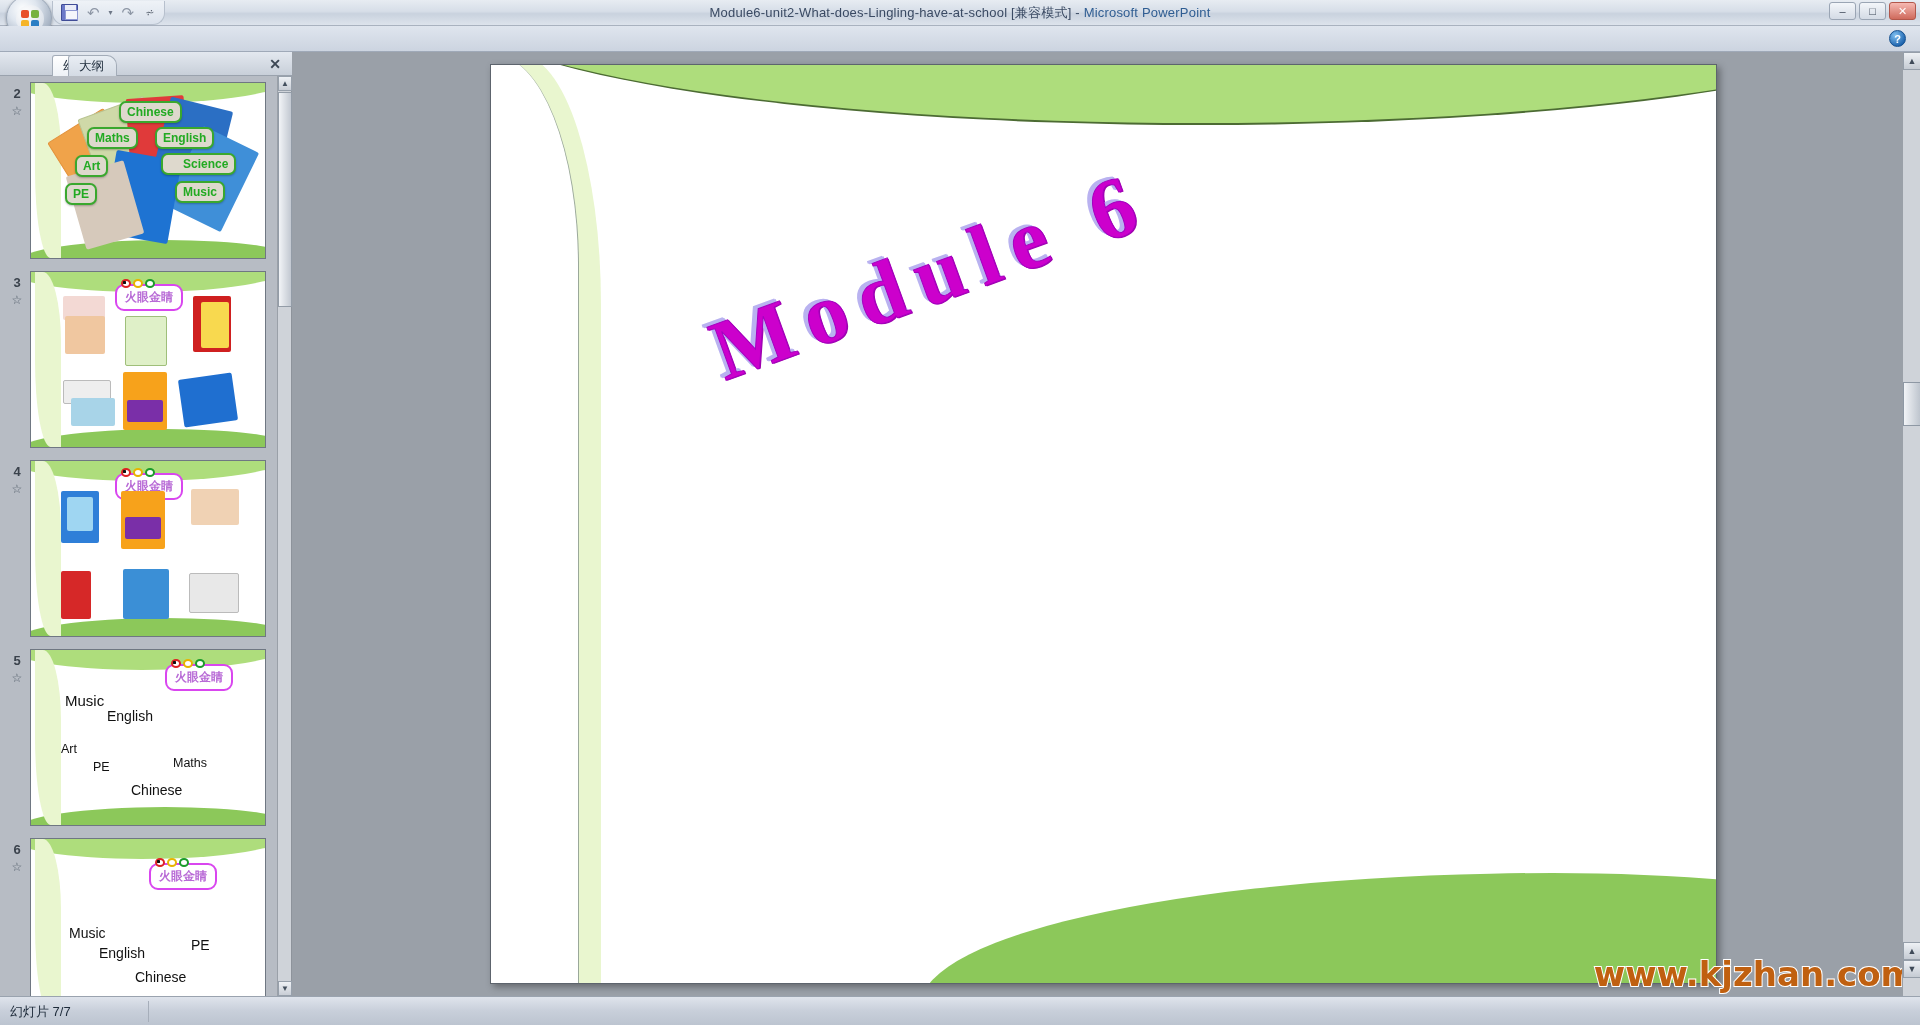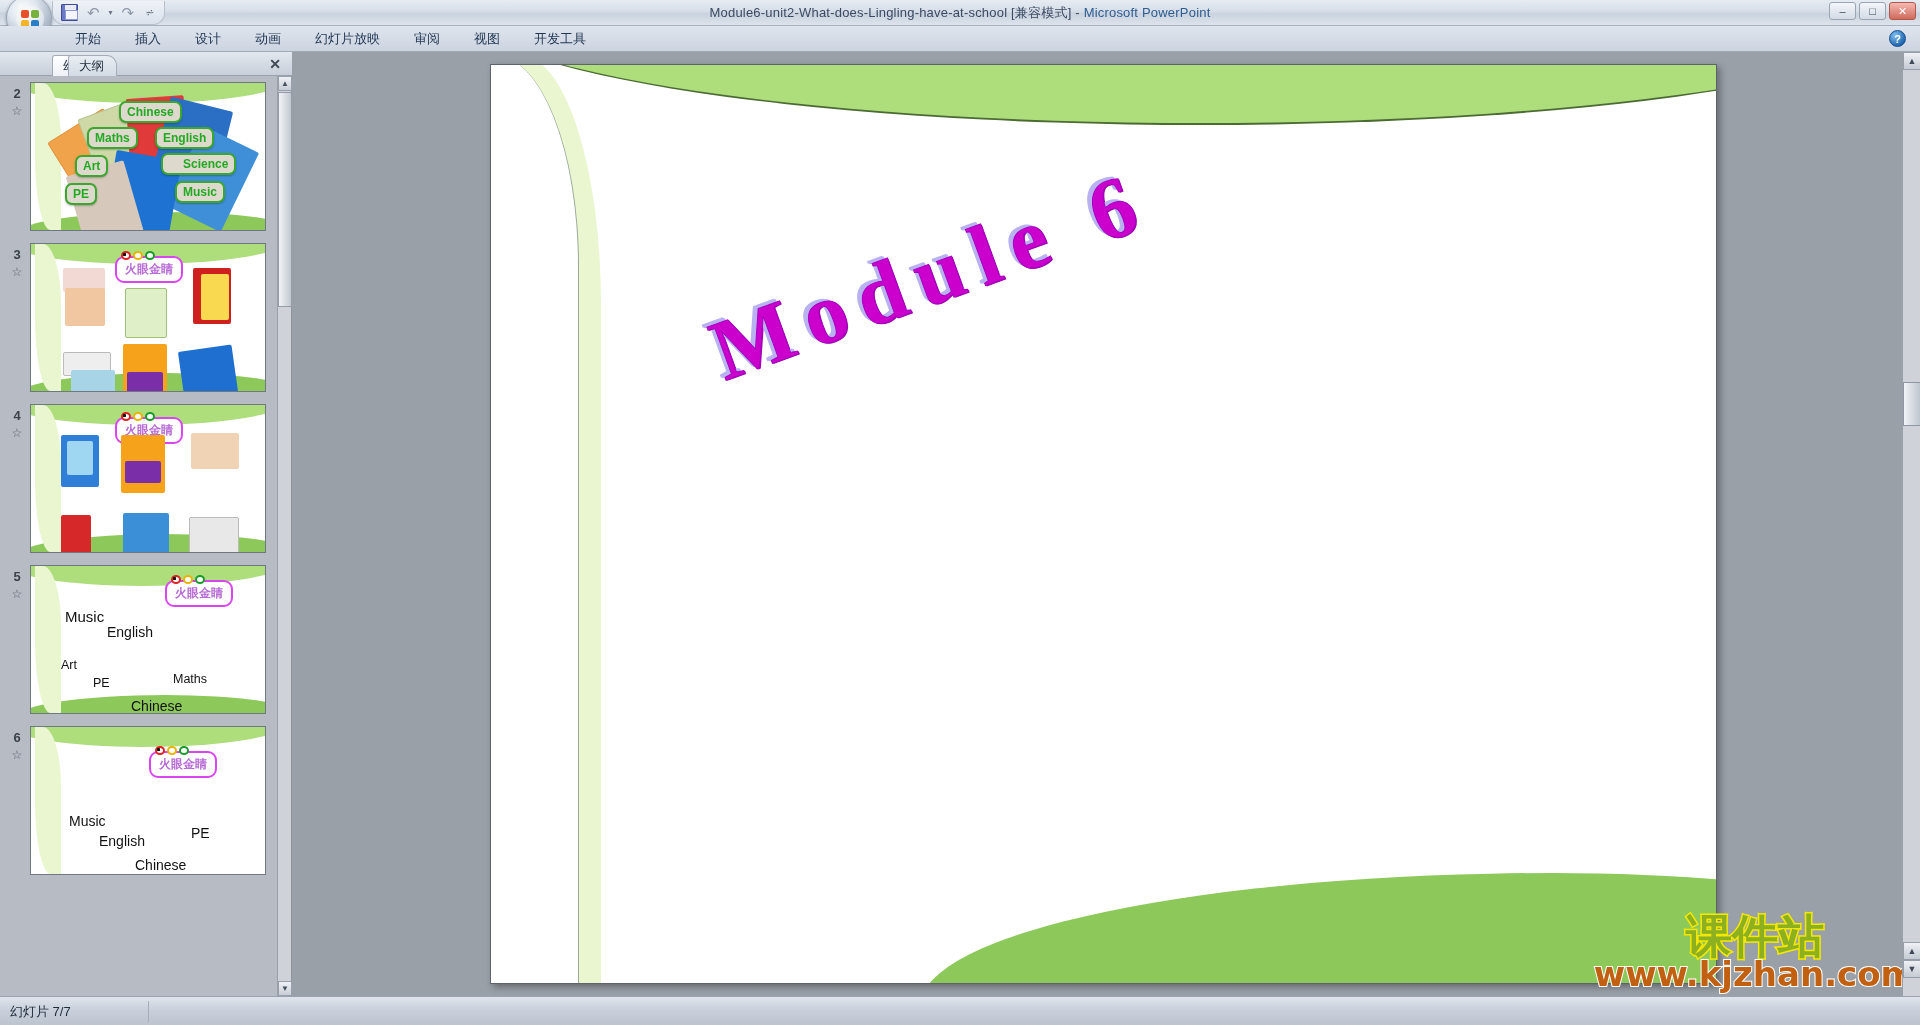--- a/index.html
+++ b/index.html
@@ -115,21 +115,21 @@
   .thumb-row{position:relative; width:278px; padding:6px 8px 6px 0;}
   .thumb-num{
     position:absolute; left:6px; top:10px; width:22px;
     font-size:13px; color:#3a424c; text-align:center; font-weight:bold;
   }
   .thumb-star{
     position:absolute; left:5px; top:28px; width:24px; font-size:12px; color:#55606d;
     text-align:center;
   }
   .thumb{
-    position:relative; margin-left:30px; width:236px; height:149px;
+    position:relative; margin-left:30px; width:236px; height:177px;
     background:#fff; border:1px solid #6f7782; overflow:hidden;
   }
 
   
   .mini-topband{position:absolute;left:-10%;top:-26px;width:120%;height:46px;background:#aedd7c;border-radius:0 0 60% 55%;}
   .mini-botband{position:absolute;left:-6%;bottom:-24px;width:120%;height:42px;background:#8cc85a;border-radius:58% 52% 0 0;}
   .mini-wave{position:absolute;left:4px;top:0;width:26px;height:100%;background:#e9f6cf;
              border-radius:0 70% 0 60%/0 40% 0 50%;}
 
   .subj{
@@ -295,30 +295,20 @@
   </div>
 
   <div id="winbtns">
     <div class="wb">–</div>
     <div class="wb">□</div>
     <div class="wb close">✕</div>
   </div>
 </div>
 
 <div id="ribbon">
-  <div id="tabs">
-    <div class="tab">开始</div>
-    <div class="tab">插入</div>
-    <div class="tab">设计</div>
-    <div class="tab">动画</div>
-    <div class="tab">幻灯片放映</div>
-    <div class="tab">审阅</div>
-    <div class="tab">视图</div>
-    <div class="tab">开发工具</div>
-  </div>
   <div id="help-btn">?</div>
 </div>
 
 <div id="workspace">
 
   <div id="leftpanel">
 
     <div id="panel-tabs">
       <div class="ptab active" id="ptab-0">幻灯片</div>
       <div class="ptab" id="ptab-1">大纲</div>
@@ -468,21 +458,20 @@
       <div id="sl-wave2"></div>
       <div id="sl-botband2"></div>
       <div id="sl-botband"></div>
 
       <div id="wordart">Module 6</div>
 
 
     </div>
 
     <div id="watermark">
-      <div id="wm-cn">课件站</div>
       <div id="wm-url">www.kjzhan.com</div>
     </div>
 
     <div id="stage-scroll">
       <div class="sb-btn-lg">▲</div>
       <div id="st-thumb"></div>
       <div id="st-dblarrows">
         <div class="sb-btn-lg">▲</div>
         <div class="sb-btn-lg">▼</div>
       </div>

